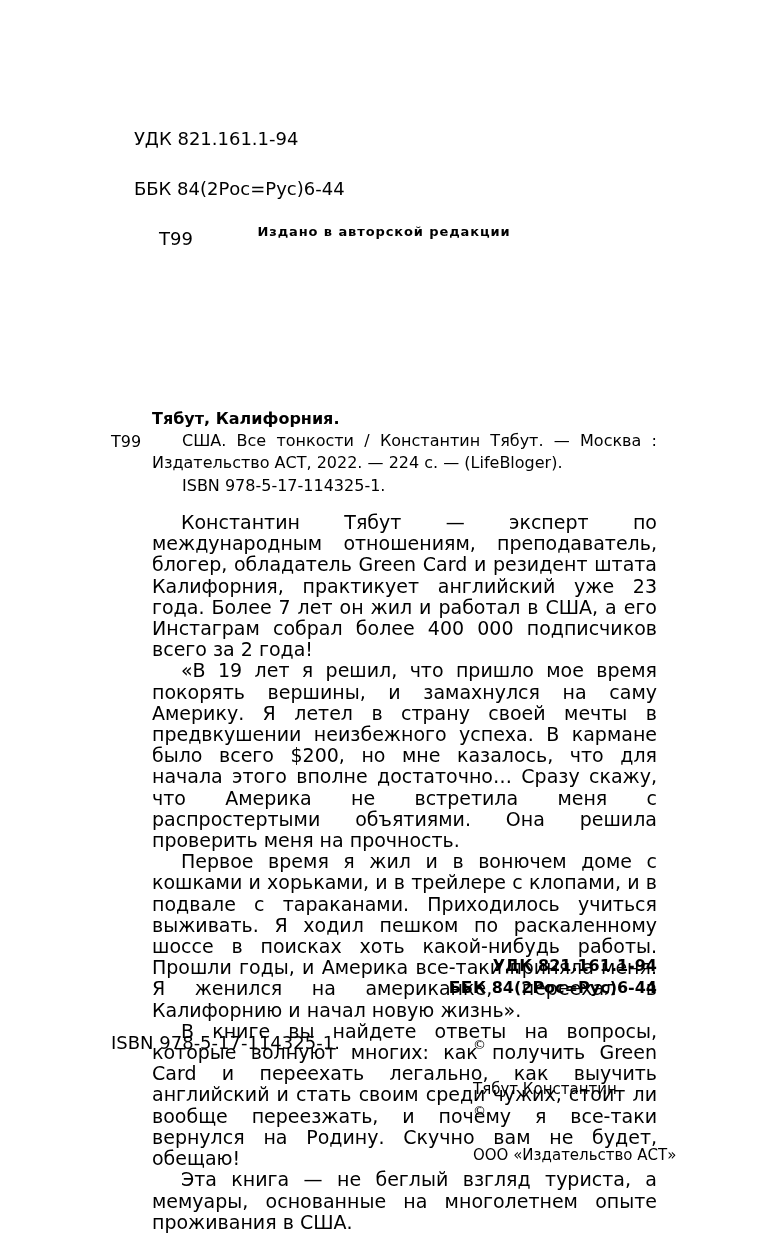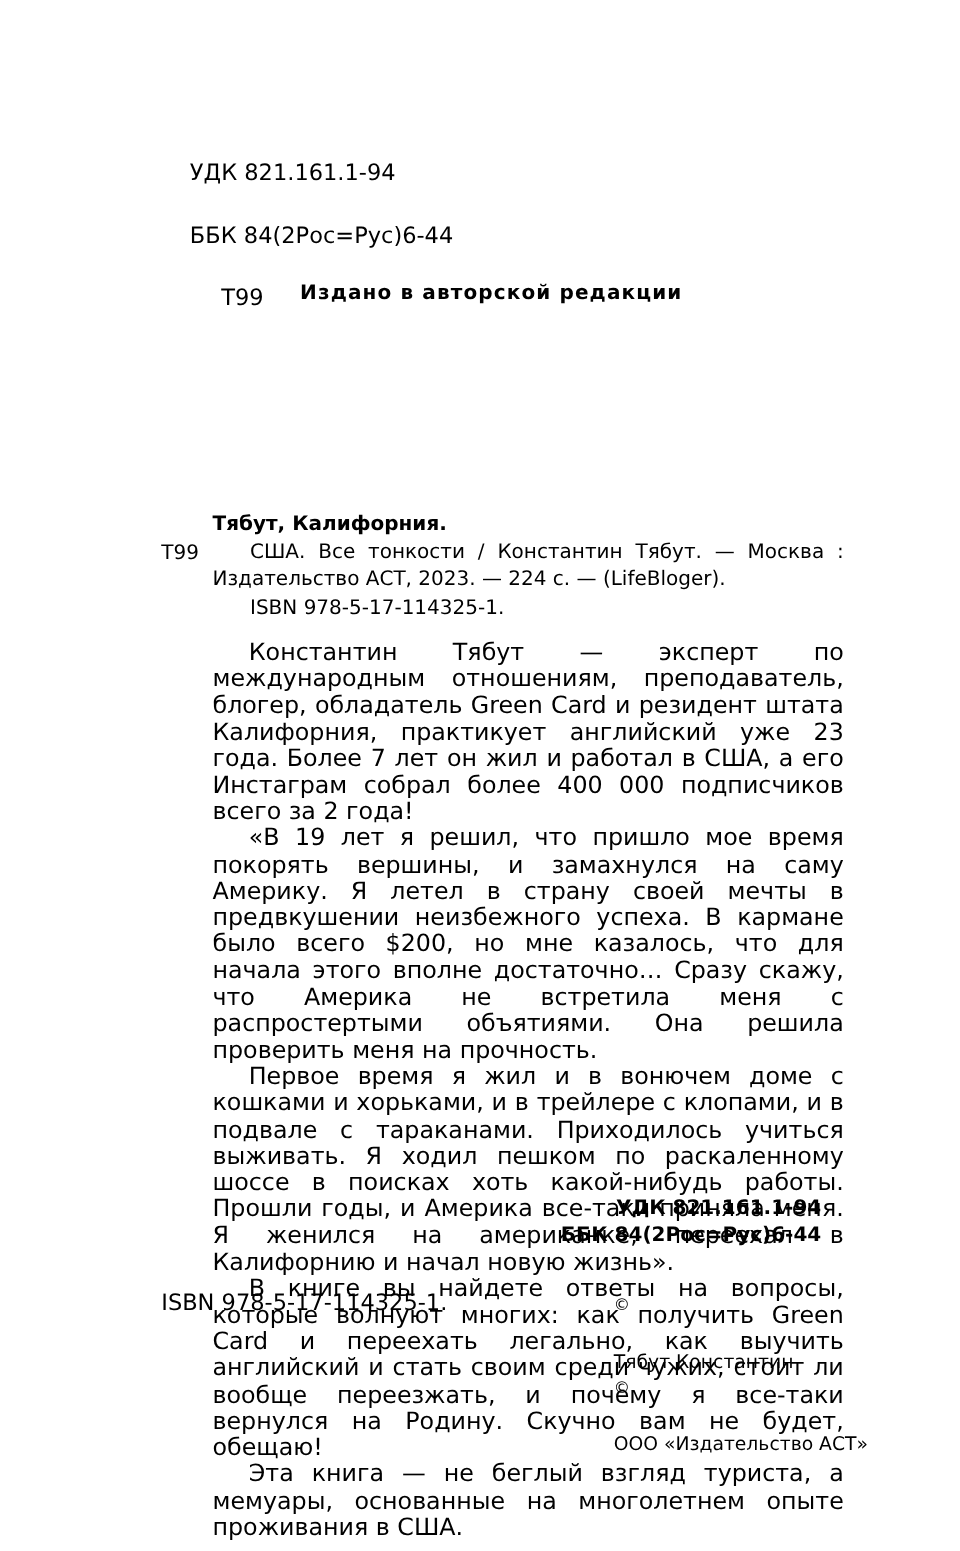--- a/index.html
+++ b/index.html
@@ -12,21 +12,20 @@
     height: 1241px;
     position: relative;
     font-family: "DejaVu Sans", "Liberation Sans", sans-serif;
     color: #000000;
     -webkit-font-smoothing: antialiased;
   }
 
   .page {
     position: absolute;
     inset: 0;
-    margin-left: 18px;
   }
 
   
   .cip-top {
     position: absolute;
     left: 111px;
     top: 101px;
     font-size: 18px;
     line-height: 25px;
     white-space: pre;
@@ -36,21 +35,21 @@
     padding-left: 48px;
   }
 
   
   .editorial-note {
     position: absolute;
     left: 0;
     right: 0;
     top: 224px;
     text-align: center;
-    font-size: 16px;
+    font-size: 13px;
     font-weight: bold;
     letter-spacing: 0.9px;
   }
 
   
   .biblio {
     position: absolute;
     left: 152px;
     top: 408px;
     width: 505px;
@@ -140,21 +139,21 @@
     <span>ББК 84(2Рос=Рус)6-44</span>
     <span class="indent-t99">Т99</span>
   </div>
 
   <div class="editorial-note">Издано в авторской редакции</div>
 
   <div class="shelfmark">Т99</div>
 
   <div class="biblio">
     <span class="biblio-author">Тябут, Калифорния.</span>
-    <span class="biblio-desc">США. Все тонкости / Константин Тябут. — Москва : Издательство АСТ, 2023. — 224 с. — (LifeBloger).</span>
+    <span class="biblio-desc">США. Все тонкости / Константин Тябут. — Москва : Издательство АСТ, 2022. — 224 с. — (LifeBloger).</span>
     <span class="biblio-isbn">ISBN 978-5-17-114325-1.</span>
   </div>
 
   <div class="annotation">
     <p>Константин Тябут — эксперт по международным отношениям, преподаватель, блогер, обладатель Green Card и резидент штата Калифорния, практикует английский уже 23 года. Более 7 лет он жил и работал в США, а его Инстаграм собрал более 400 000 подписчиков всего за 2 года!</p>
     <p>«В 19 лет я решил, что пришло мое время покорять вершины, и замахнулся на саму Америку. Я летел в страну своей мечты в предвкушении неизбежного успеха. В кармане было всего $200, но мне казалось, что для начала этого вполне достаточно… Сразу скажу, что Америка не встретила меня с распростертыми объятиями. Она решила проверить меня на прочность.</p>
     <p>Первое время я жил и в вонючем доме с кошками и хорьками, и в трейлере с клопами, и в подвале с тараканами. Приходилось учиться выживать. Я ходил пешком по раскаленному шоссе в поисках хоть какой-нибудь работы. Прошли годы, и Америка все-таки приняла меня. Я женился на американке, переехал в Калифорнию и начал новую жизнь».</p>
     <p>В книге вы найдете ответы на вопросы, которые волнуют многих: как получить Green Card и переехать легально, как выучить английский и стать своим среди чужих, стоит ли вообще переезжать, и почему я все-таки вернулся на Родину. Скучно вам не будет, обещаю!</p>
     <p>Эта книга — не беглый взгляд туриста, а мемуары, основанные на многолетнем опыте проживания в США.</p>
   </div>

